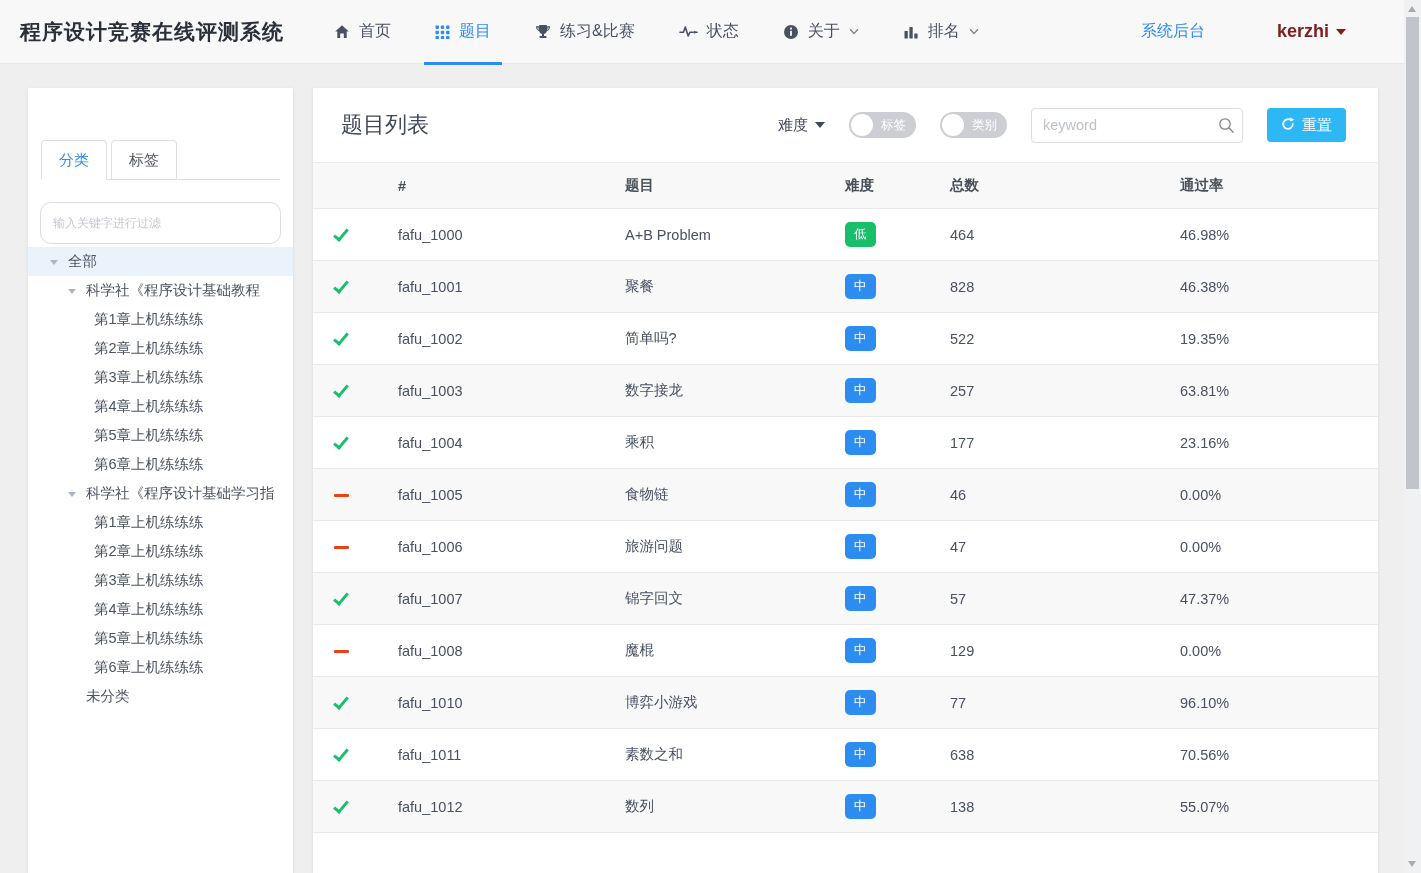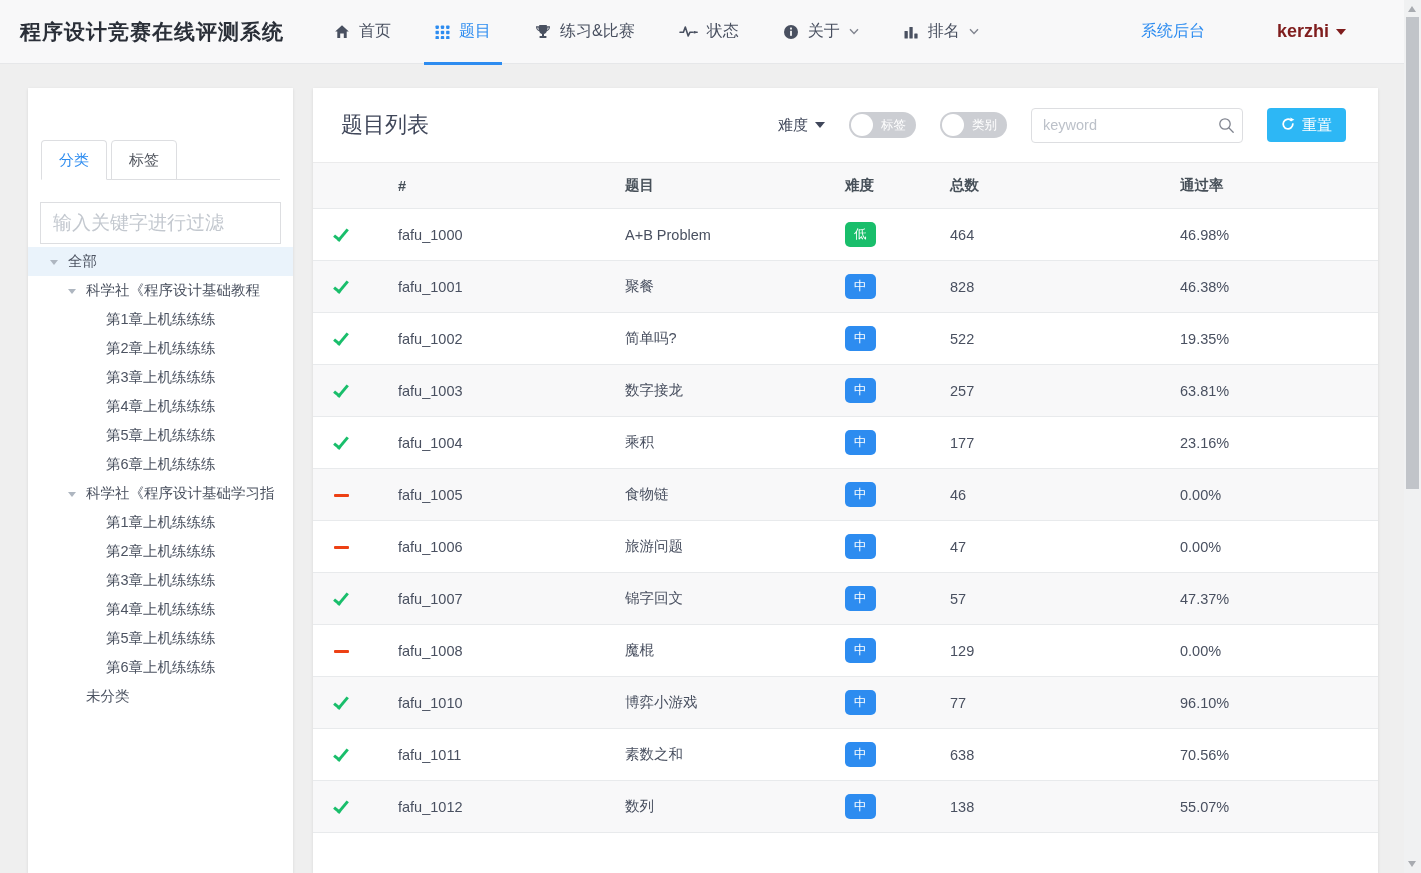--- a/index.html
+++ b/index.html
@@ -27,28 +27,28 @@
     border-top:6px solid currentColor; display:inline-block; }
   
   .sidebar { position:absolute; left:28px; top:88px; width:265px; bottom:0; background:#fff;
     box-shadow:0 1px 3px rgba(0,0,0,.1); overflow:hidden; }
   .tabs-bar { margin:52px 13px 0 13px; display:flex; border-bottom:1px solid #dddee1; }
   .tab { height:40px; line-height:38px; padding:0 17px; font-size:15px; cursor:pointer;
     border:1px solid #dddee1; border-radius:4px 4px 0 0; background:#fff; margin-bottom:-1px; color:#51555e; }
   .tab.active { color:#2d8cf0; border-bottom:1px solid #fff; }
   .tab + .tab { margin-left:4px; border-bottom:1px solid #dddee1; }
   .tree-filter { display:block; margin:22px 12px 2px 12px; width:241px; height:42px;
-    border:1px solid #dddee1; border-radius:0; padding:0 12px; font-size:19px; color:#495060; outline:none; background:#fff; }
+    border:1px solid #dddee1; border-radius:11px; padding:0 12px; font-size:12px; color:#495060; outline:none; background:#fff; }
   .tree-filter::placeholder { color:#c3c8cf; }
   .tree { margin-top:3px; }
   .tree-item { height:29px; display:flex; align-items:center; cursor:pointer;
     white-space:nowrap; overflow:hidden; font-size:14.5px; color:#4b5260; }
   .tree-item.level-1 { padding-left:22px; }
   .tree-item.level-2 { padding-left:40px; }
-  .tree-item.level-3 { padding-left:60px; }
+  .tree-item.level-3 { padding-left:48px; }
   .tree-item.selected { background:#eaf3fb; }
   .tree-arrow { width:18px; flex:0 0 18px; display:flex; justify-content:flex-start; visibility:hidden; }
   .tree-item.has-arrow .tree-arrow { visibility:visible; }
   .tree-arrow i { width:0; height:0; border-left:4px solid transparent; border-right:4px solid transparent;
     border-top:5px solid #aeb6c0; display:block; margin-top:1px; }
   
   .main { position:absolute; left:313px; top:88px; width:1065px; bottom:0; background:#fff;
     box-shadow:0 1px 3px rgba(0,0,0,.1); overflow:hidden; }
   .main-header { display:flex; align-items:center; height:74px; padding:0 32px 0 28px; }
   .main-title { font-size:22px; color:#40475a; }

